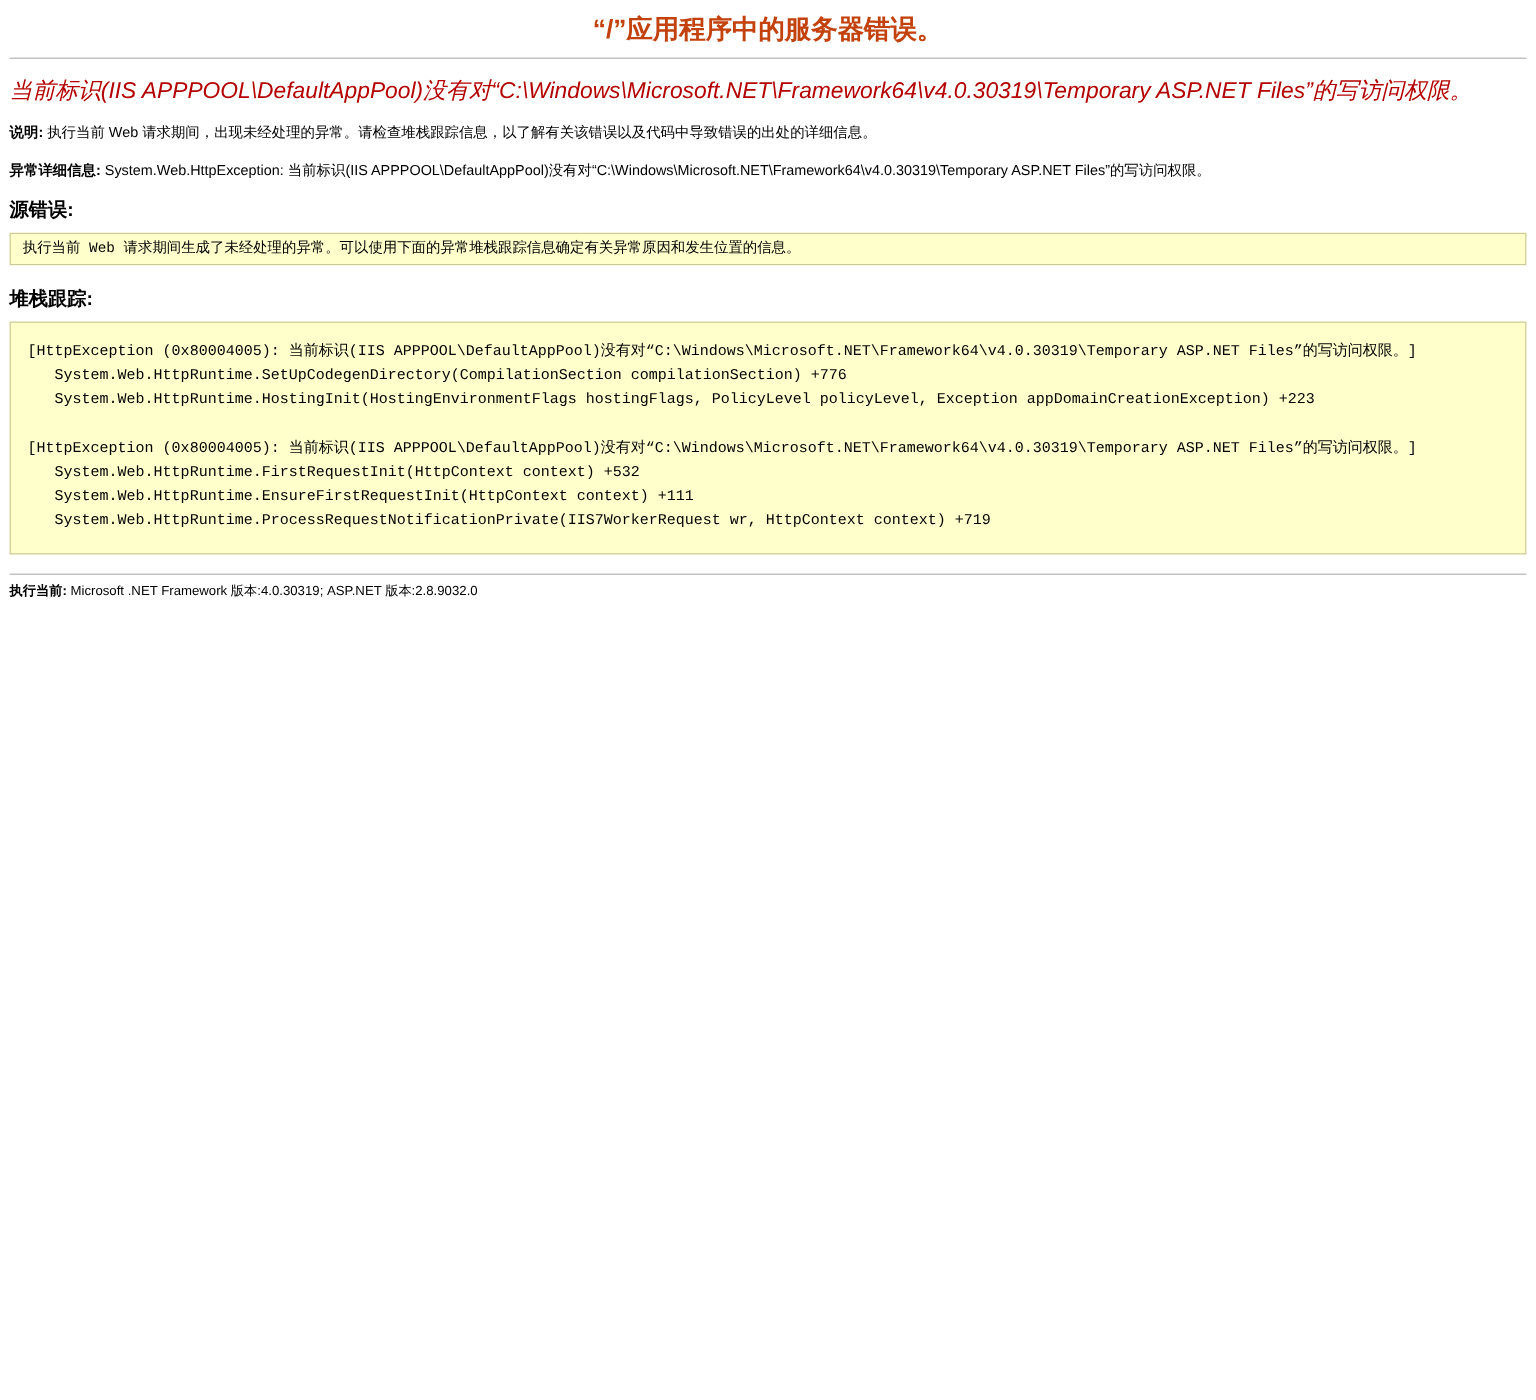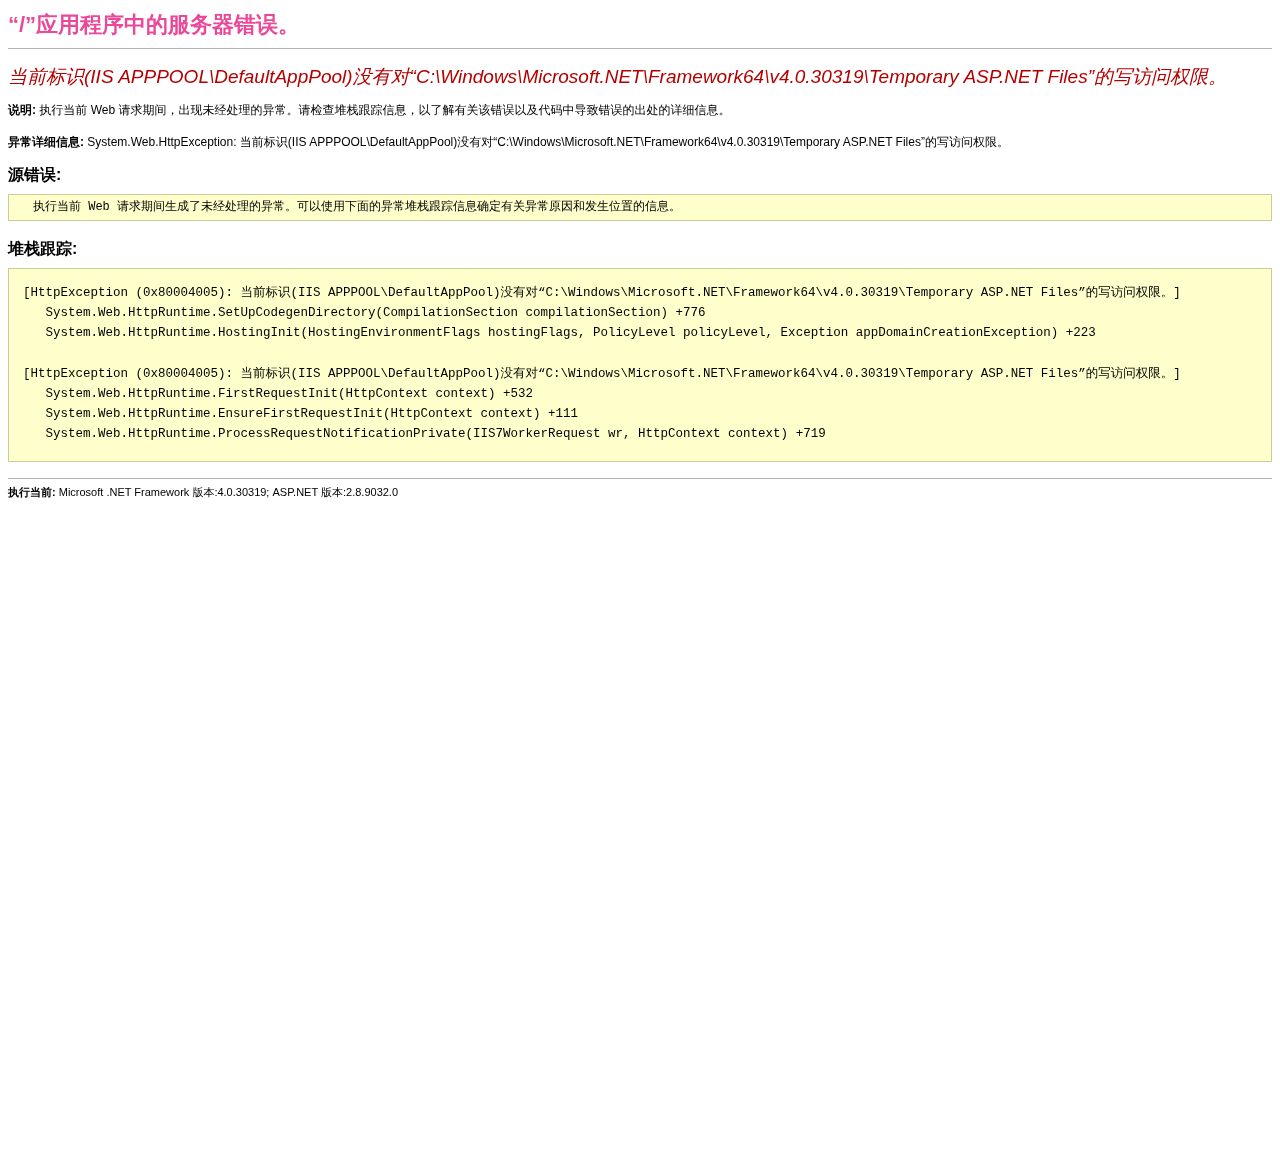--- a/index.html
+++ b/index.html
@@ -10,26 +10,27 @@
   body {
     font-family: "Liberation Sans", sans-serif;
     font-size: 13px;
     color: #000000;
     width: 1280px;
     min-height: 1167px;
     box-sizing: border-box;
     padding: 6px 8px 0 8px;
   }
   .page-title {
-    color: #ec4899;
+    color: #c2410c;
     font-size: 22px;
     font-weight: bold;
     font-family: "Liberation Sans", sans-serif;
     margin: 6px 0 10px 0;
     line-height: 1.2;
+    text-align: center;
   }
   .rule {
     border: 0;
     border-top: 1px solid #b4b4b4;
     margin: 6px 0 14px 0;
     height: 0;
   }
   .headline {
     color: #b40000;
     font-size: 19px;
@@ -58,21 +59,21 @@
     font-size: 12px;
     line-height: 1.55;
     padding: 4px 10px;
     margin: 0 0 16px 0;
     box-sizing: border-box;
     overflow: hidden;
     white-space: pre-wrap;
     word-break: break-all;
   }
   .codebox.source-line {
-    padding: 3px 24px;
+    padding: 3px 10px;
     margin-bottom: 18px;
   }
   .codebox.stack {
     padding: 14px 14px 16px 14px;
     line-height: 1.62;
     margin-bottom: 16px;
   }
   .stack pre {
     margin: 0;
     font-family: "Liberation Mono", monospace;

